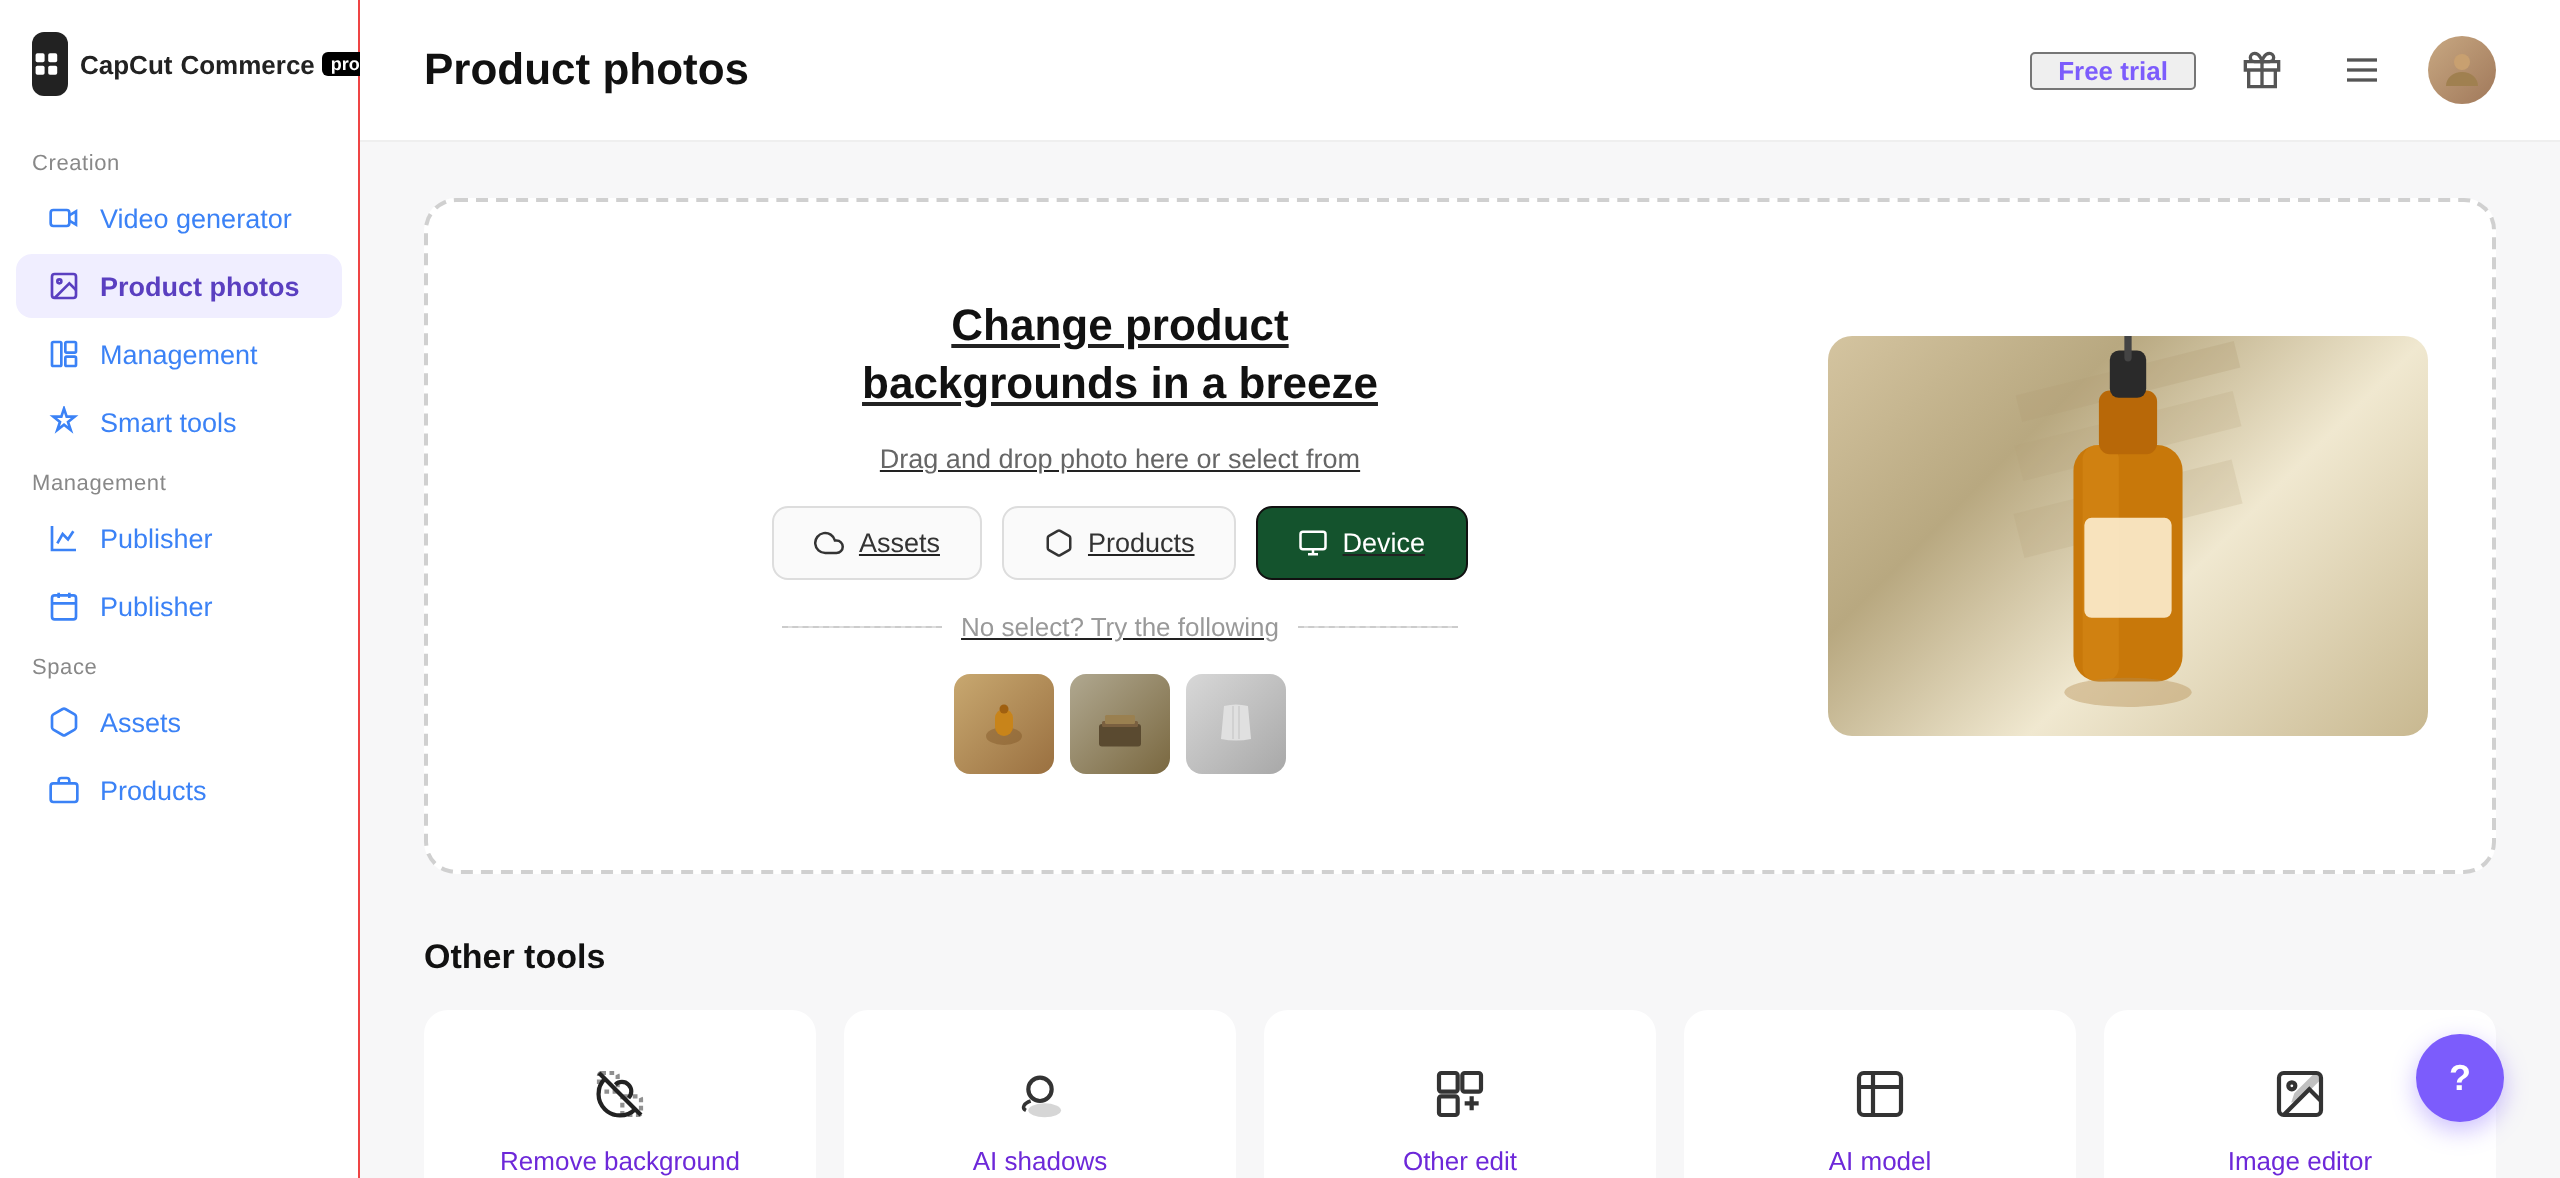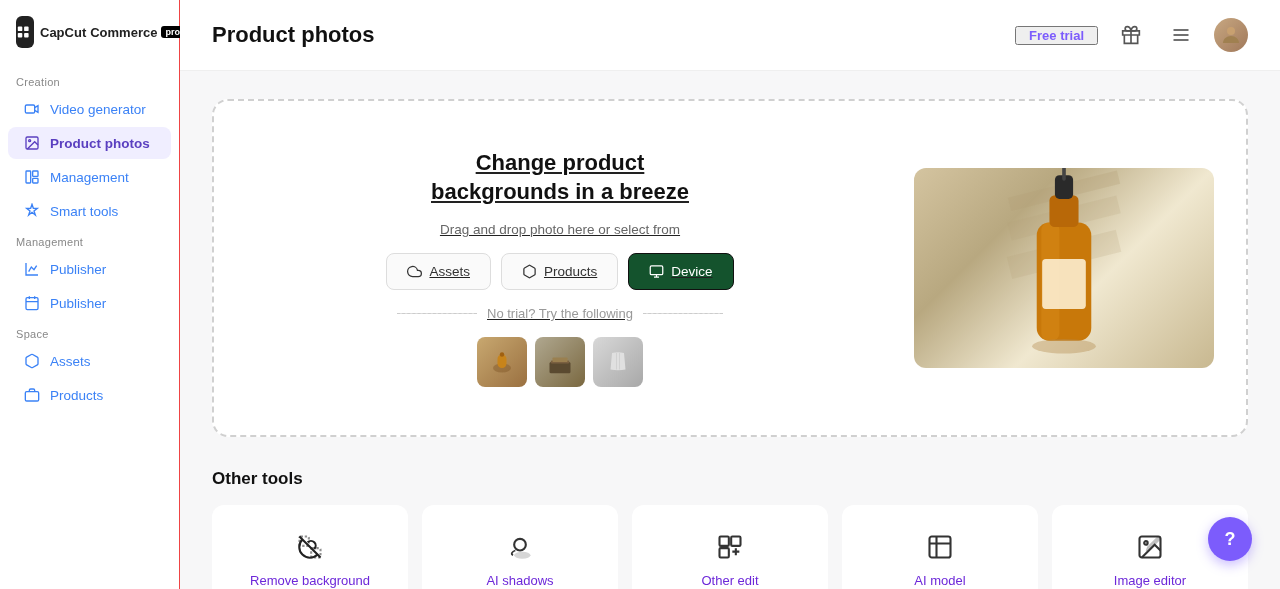--- a/index.html
+++ b/index.html
@@ -347,21 +347,21 @@
             <svg width="15" height="15" viewBox="0 0 24 24" fill="none" stroke="currentColor" stroke-width="2">
                 <rect x="2" y="3" width="20" height="14" rx="2"></rect>
                 <path d="M8 21h8M12 17v4"></path>
               </svg>
             <span>Device</span>
           </button>
         </div>
 
         <div class="no-photos-row">
           <div class="no-photos-line"></div>
-          <span>No trial? Try the following</span>
+          <span>No select? Try the following</span>
           <div class="no-photos-line"></div>
         </div>
 
         <div class="sample-thumbs">
           <div class="sample-thumb thumb-1">
             <svg width="30" height="30" viewBox="0 0 40 40">
                 <ellipse cx="20" cy="28" rx="12" ry="6" fill="#7a5020" opacity="0.4"></ellipse>
                 <rect x="14" y="10" width="12" height="18" rx="6" fill="#c8841a"></rect>
                 <circle cx="20" cy="10" r="3" fill="#a06010"></circle>
               </svg>

